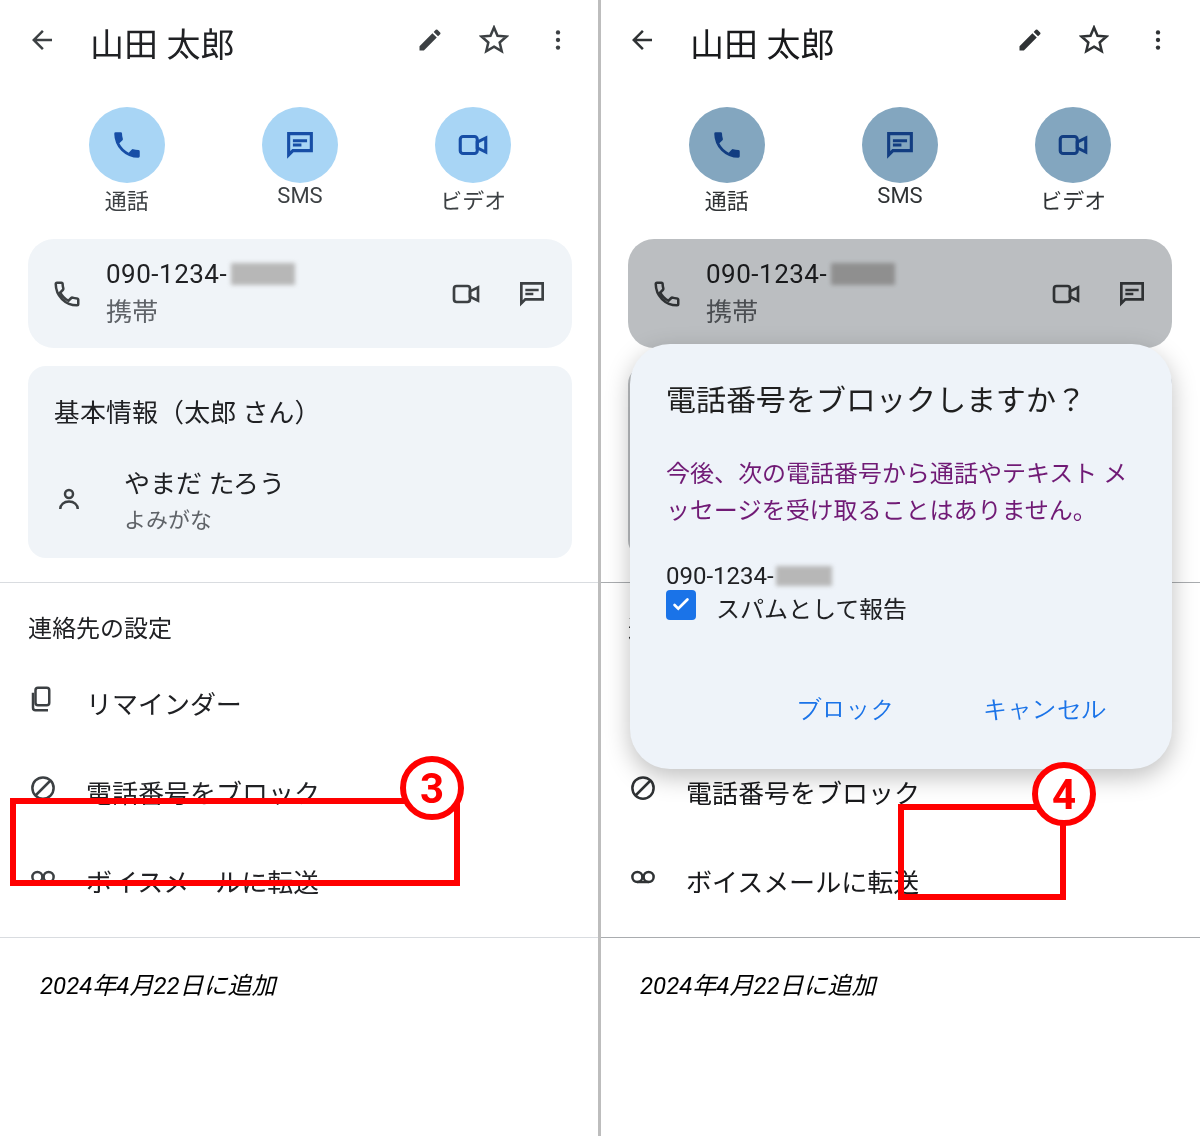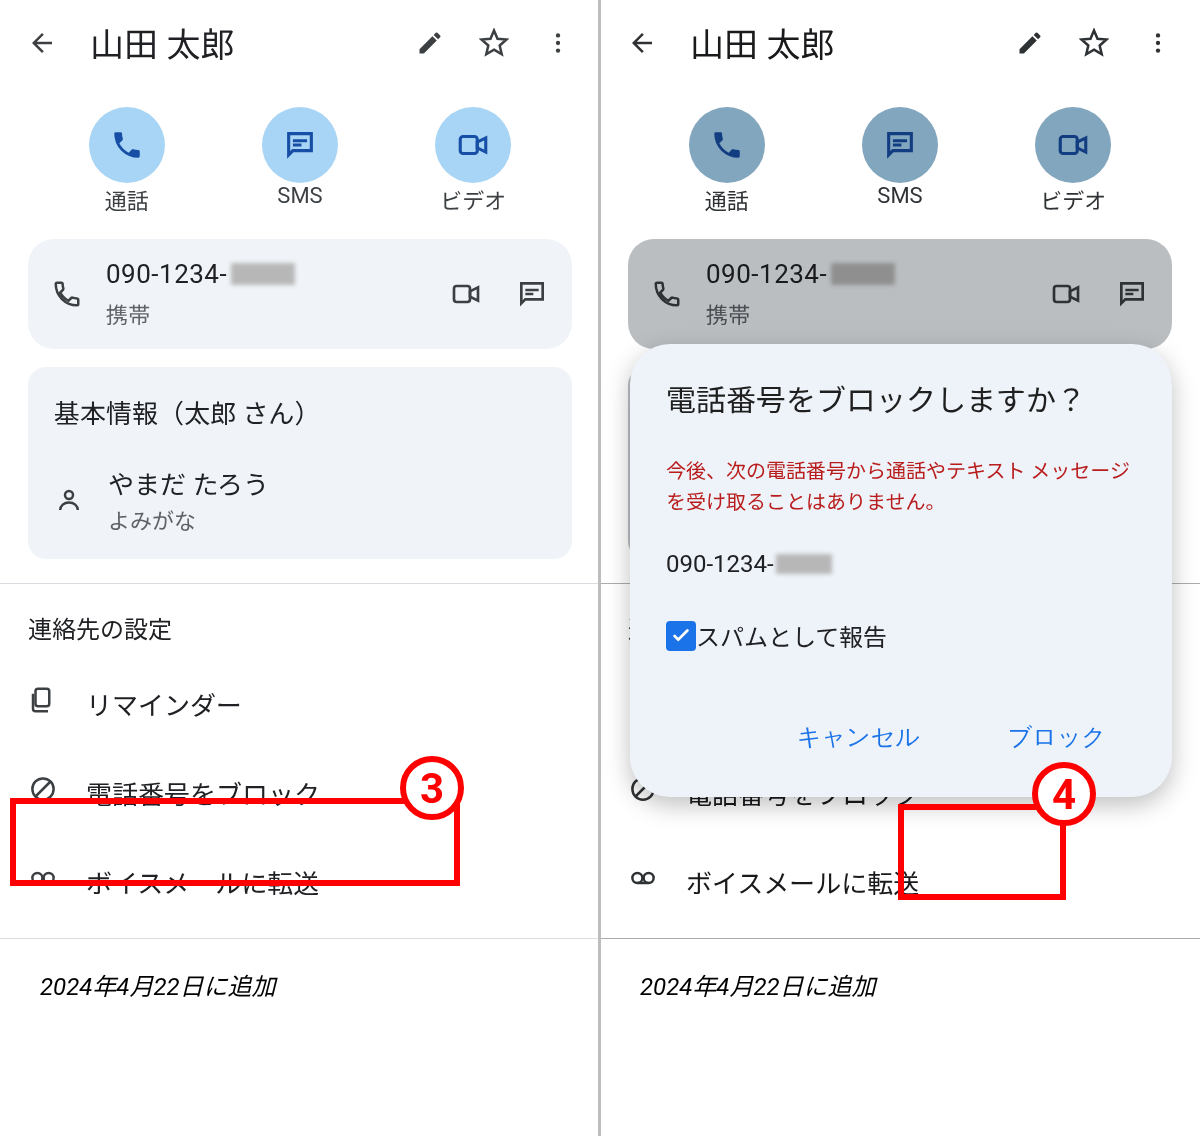--- a/index.html
+++ b/index.html
@@ -29,21 +29,21 @@
     background: #bdbdbd;
     position: absolute;
     left: 598px;
     top: 0;
     z-index: 50;
   }
 
   
   .hdr {
     display: flex;
-    align-items: center;
+    align-items: flex-start;
     padding: 18px 20px 18px 20px;
     gap: 20px;
   }
   .hdr .title {
     font-size: 34px;
     font-weight: 400;
     flex: 1;
     margin-left: 6px;
   }
   .icon-btn {
@@ -90,38 +90,38 @@
     display: flex; align-items: center; gap: 2px;
   }
   .redact {
     display: inline-block;
     width: 64px; height: 22px;
     background: #b7b7b7;
     filter: blur(2px);
     margin-left: 2px;
   }
   .phone-type {
-    font-size: 22px;
+    font-size: 26px;
     color: #5f6368;
-    margin-top: 8px;
+    margin-top: 2px;
   }
   .phone-icons { display: flex; gap: 34px; }
 
   
   .info-card {
     margin: 8px 28px 24px;
     background: #f0f4f8;
     border-radius: 18px;
     padding: 26px 26px 24px;
   }
   .info-title {
     font-size: 26px;
   }
   .yomi-row {
-    display: flex; align-items: center; gap: 24px;
+    display: flex; align-items: center; gap: 40px;
     margin-top: 34px;
   }
   .yomi-block .val { font-size: 26px; }
   .yomi-block .cap { font-size: 22px; color: #5f6368; margin-top: 2px; }
 
   
   .rule { height: 1px; background: #d9dce0; margin: 12px 0 0; }
 
   .section-title {
     font-size: 24px;
@@ -170,33 +170,32 @@
     border-radius: 40px;
     padding: 36px 36px 30px;
     box-shadow: 0 8px 24px rgba(0,0,0,.25);
   }
   .dlg-title {
     font-size: 30px;
     line-height: 1.4;
     color: #1f1f1f;
   }
   .dlg-body {
-    font-size: 20px;
+    font-size: 24px;
     line-height: 1.55;
-    color: #b91c1c;
+    color: #701a75;
     margin-top: 34px;
   }
   .dlg-number {
     font-size: 24px;
     margin-top: 32px;
     display: flex; align-items: center;
   }
   .dlg-check {
-    display: flex; align-items: center; 
-    margin-top: 40px;
+    display: flex; align-items: flex-start; gap: 20px;
   }
   .chk {
     width: 30px; height: 30px;
     background: #1a73e8;
     border-radius: 4px;
     display: flex; align-items: center; justify-content: center;
   }
   .dlg-btns {
     display: flex; justify-content: flex-end; gap: 48px;
     margin-top: 54px;
@@ -553,20 +552,20 @@
     </div>
     <div class="dlg-check">
       <div class="chk">
           <svg width="22" height="22" viewBox="0 0 24 24">
             <use href="#i-check"></use>
           </svg>
         </div>
       <div style="font-size:24px;">スパムとして報告</div>
     </div>
     <div class="dlg-btns">
+      <button class="dlg-btn">ブロック</button>
       <button class="dlg-btn">キャンセル</button>
-      <button class="dlg-btn">ブロック</button>
     </div>
   </div>
 
   <div class="annot-box" style="left:298px; top:804px; width:168px; height:96px;"></div>
   <div class="annot-num" style="left:432px; top:762px;">4</div>
 </div>
 
 </body></html>

